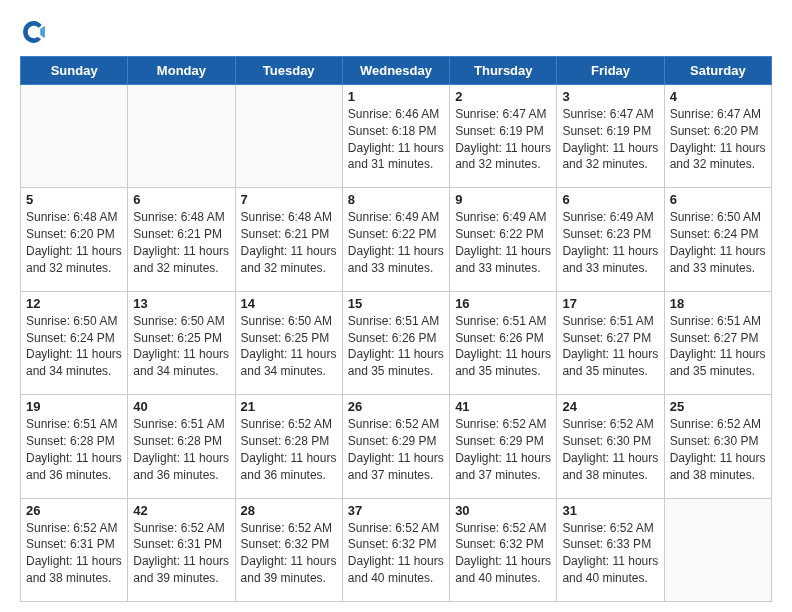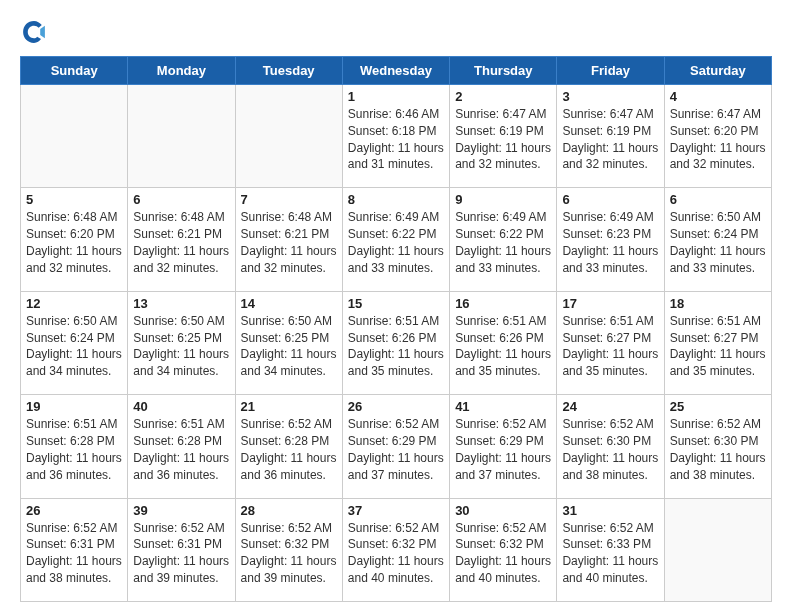--- a/index.html
+++ b/index.html
@@ -244,21 +244,21 @@
             <span class="day-num">25</span>
             <div class="cell-text">Sunrise: 6:52 AM<br>Sunset: 6:30 PM<br>Daylight: 11 hours and 38 minutes.</div>
           </td>
         </tr>
         <tr>
           <td>
             <span class="day-num">26</span>
             <div class="cell-text">Sunrise: 6:52 AM<br>Sunset: 6:31 PM<br>Daylight: 11 hours and 38 minutes.</div>
           </td>
           <td>
-            <span class="day-num">39</span>
+            <span class="day-num">42</span>
             <div class="cell-text">Sunrise: 6:52 AM<br>Sunset: 6:31 PM<br>Daylight: 11 hours and 39 minutes.</div>
           </td>
           <td>
             <span class="day-num">28</span>
             <div class="cell-text">Sunrise: 6:52 AM<br>Sunset: 6:32 PM<br>Daylight: 11 hours and 39 minutes.</div>
           </td>
           <td>
             <span class="day-num">37</span>
             <div class="cell-text">Sunrise: 6:52 AM<br>Sunset: 6:32 PM<br>Daylight: 11 hours and 40 minutes.</div>
           </td>

